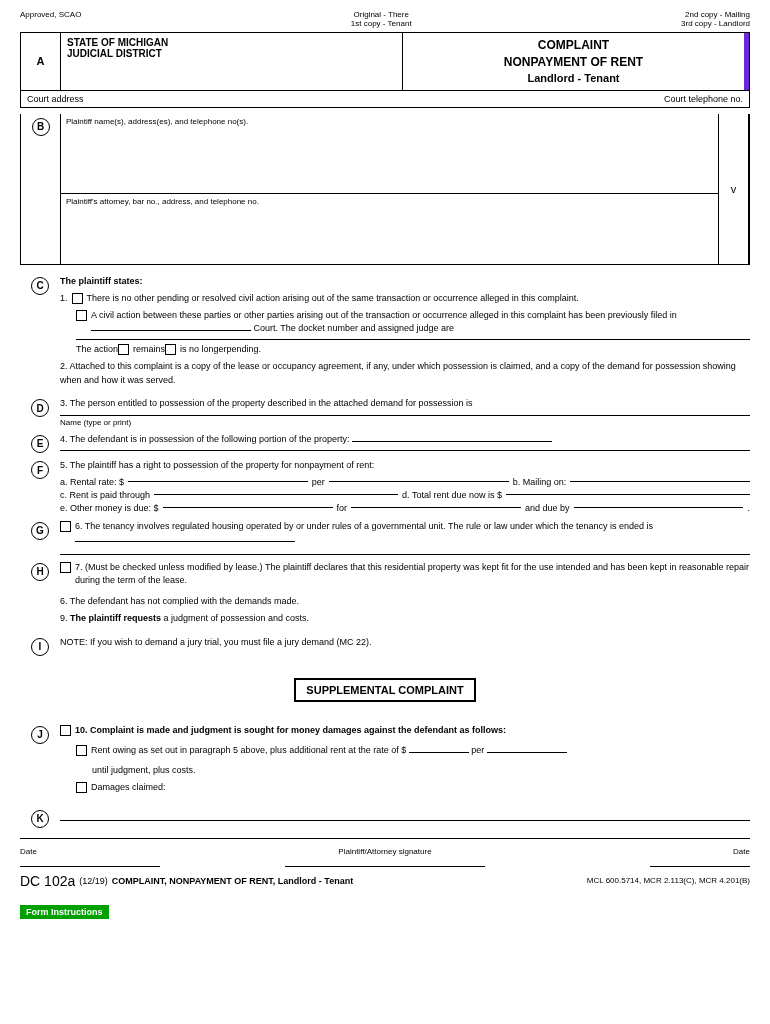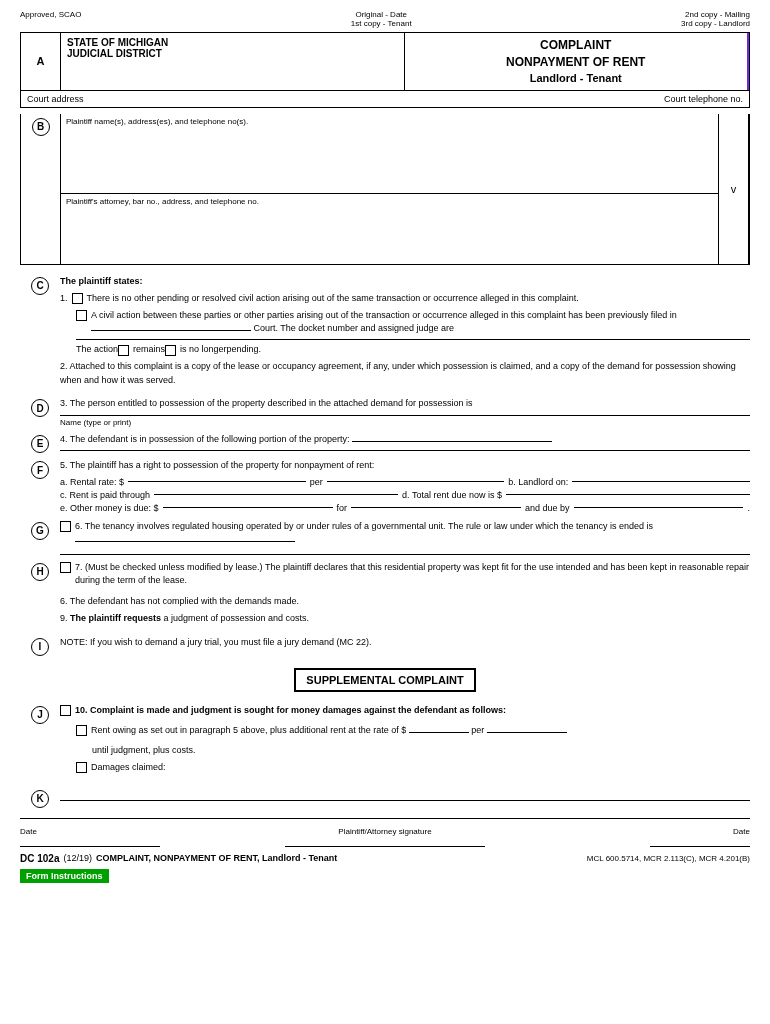--- a/index.html
+++ b/index.html
@@ -41,21 +41,21 @@
       padding: 4px 6px;
     }
     .main-header .col-court .court-title {
       font-weight: bold;
       font-size: 10px;
     }
     .main-header .col-complaint {
       flex: 1;
       text-align: center;
       padding: 4px 6px;
-      border-right: 2px solid #6d28d9;
+      border-right: 5px solid #6d28d9;
     }
     .main-header .col-complaint .complaint-title {
       font-weight: bold;
       font-size: 12px;
       line-height: 1.4;
     }
     .main-header .col-caseno {
       flex: 1;
       padding: 4px 6px;
       font-weight: bold;
@@ -194,21 +194,21 @@
     .section-j { margin-top: 6px; }
     .section-k { margin-top: 6px; }
 
     .supplemental-box {
       border: 2px solid #000;
       text-align: center;
       padding: 4px 10px;
       font-weight: bold;
       font-size: 11px;
       display: inline-block;
-      margin: 6px auto;
+      margin: 16px auto;
     }
     .supplemental-wrapper {
       text-align: center;
       margin: 6px 0;
     }
 
     .footer {
       margin-top: 10px;
       border-top: 1px solid #000;
       padding-top: 4px;
@@ -261,21 +261,21 @@
       min-width: 60px;
       display: inline-block;
     }
   </style>
 </head>
 <body>
 
 <div class="top-header">
   <div>Approved, SCAO</div>
   <div class="top-header-center">
-    <div>Original - Date</div>
+    <div>Original - There</div>
     <div>1st copy - Tenant</div>
   </div>
   <div class="top-header-right">
     <div>2nd copy - Mailing</div>
     <div>3rd copy - Landlord</div>
   </div>
 </div>
 
 <div class="main-header">
   <div class="col-a">A</div>
@@ -330,21 +330,21 @@
       </div>
       <div class="indent" style="margin-top:3px;">
         <div class="checkbox-row">
           <div class="checkbox"></div>
           <span>
             A civil action between these parties or other parties arising out of the transaction or occurrence alleged in this complaint
             has been previously filed in <span class="line-long"></span> Court.  The docket number and assigned judge are
           </span>
         </div>
         <div class="line-full"></div>
-        <div style="display:flex;align-items:flex-end;margin-top:3px;font-size:9px;">
+        <div style="display:flex;align-items:flex-start;margin-top:3px;font-size:9px;">
           <span>The action</span>
           <div class="checkbox"></div>
           <span>remains</span>
           <div class="checkbox"></div>
           <span>is no longer</span>
           <span>pending.</span>
         </div>
       </div>
     </div>
     <div class="para">2.  Attached to this complaint is a copy of the lease or occupancy agreement, if any, under which possession is claimed, and a copy of the demand for possession showing when and how it was served.</div>
@@ -378,21 +378,21 @@
   <div class="circle-label">
     <div class="circle">F</div>
   </div>
   <div class="section-content">
     <div class="para">5.  The plaintiff has a right to possession of the property for nonpayment of rent:</div>
     <div class="field-row">
       <span>a.  Rental rate: $</span>
       <span class="field-blank"></span>
       <span>per</span>
       <span class="field-blank"></span>
-      <span>b.  Landlord on:</span>
+      <span>b.  Mailing on:</span>
       <span class="field-blank"></span>
     </div>
     <div class="field-row">
       <span>c.  Rent is paid through</span>
       <span class="field-blank"></span>
       <span>d.  Total rent due now is $</span>
       <span class="field-blank"></span>
     </div>
     <div class="field-row">
       <span>e.  Other money is due: $</span>
@@ -493,24 +493,24 @@
       <div style="font-size:8px;">Plaintiff/Attorney signature</div>
       <div class="sig-line" style="min-width:200px;">&nbsp;</div>
     </div>
     <div class="sig-col" style="text-align:right;">
       <div style="font-size:8px;">Date</div>
       <div class="sig-line" style="min-width:100px;">&nbsp;</div>
     </div>
   </div>
   <div class="footer-row2" style="margin-top:4px;display:flex;align-items:center;justify-content:space-between;">
     <div style="display:flex;align-items:center;gap:4px;">
-      <span style="font-weight:bold;font-size:10px;">DC 102a</span>
+      <span style="font-weight:normal;font-size:14px;">DC 102a</span>
       <span style="font-size:9px;">(12/19)</span>
       <span style="font-weight:bold;font-size:9px;">COMPLAINT, NONPAYMENT OF RENT, Landlord - Tenant</span>
     </div>
     <div>
       <span style="font-size:8px;">MCL 600.5714, MCR 2.113(C), MCR 4.201(B)</span>
     </div>
   </div>
-  <div style="margin-top:5px;">
+  <div style="margin-top:16px;">
     <button class="form-instructions-btn">Form Instructions</button>
   </div>
 </div>
 
 </body></html>

